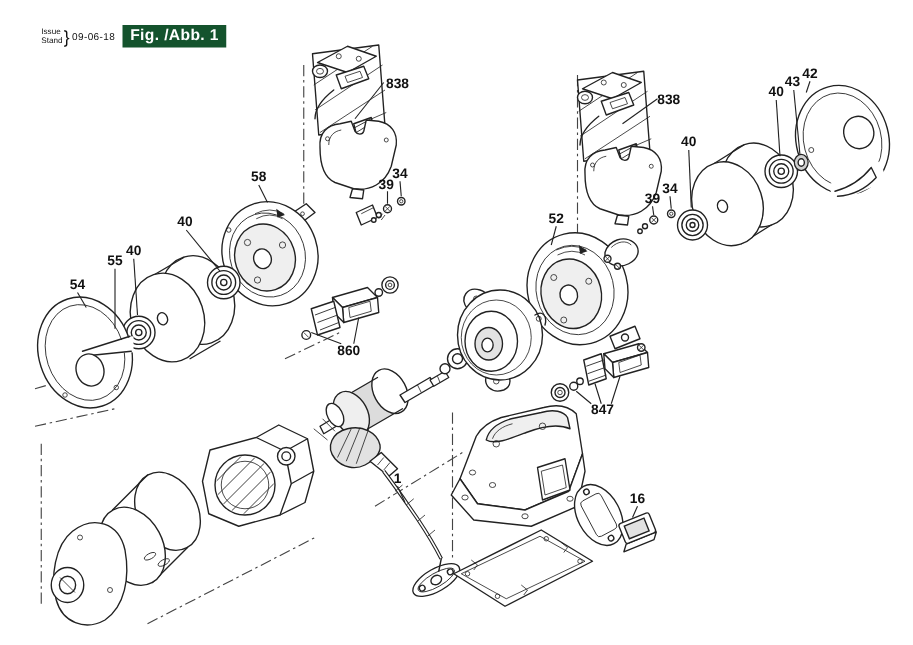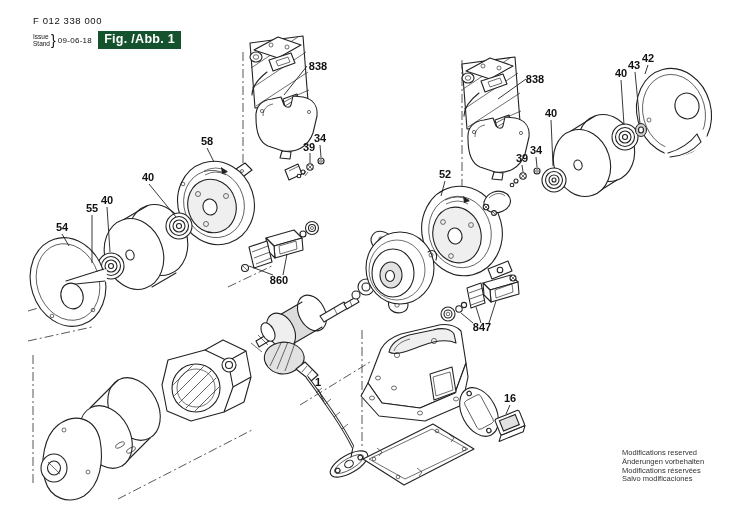--- a/index.html
+++ b/index.html
@@ -25,21 +25,20 @@
   .hatch{stroke:#222;stroke-width:.7}
   .erase{fill:#fff;stroke:#fff;stroke-width:1.6}
   text.callout{font-family:"Liberation Sans",sans-serif;font-size:11px;font-weight:bold;fill:#111}
 </style>
 </head>
 <body>
 
 <div class="page">
 
   <div class="titleblock">
-    <div class="pn">F 012 338 000</div>
     <div class="issue-row">
       <div class="issue-labels">
         <div>Issue</div>
         <div>Stand</div>
       </div>
       <div class="brace">}</div>
       <div class="date">09-06-18</div>
       <div class="figbox">Fig. /Abb. 1</div>
     </div>
   </div>
@@ -425,19 +424,13 @@
       <text class="callout" x="522" y="162" text-anchor="middle">39</text>
       <text class="callout" x="445" y="178" text-anchor="middle">52</text>
       <text class="callout" x="648" y="62" text-anchor="middle">42</text>
       <text class="callout" x="634" y="69" text-anchor="middle">43</text>
       <text class="callout" x="621" y="77" text-anchor="middle">40</text>
       <text class="callout" x="482" y="331" text-anchor="middle">847</text>
       <text class="callout" x="510" y="402" text-anchor="middle">16</text>
     </g>
   </svg>
 
-  <div class="footer">
-    <div>Modifications reserved</div>
-    <div>Änderungen vorbehalten</div>
-    <div>Modifications réservées</div>
-    <div>Salvo modificaciones</div>
-  </div>
 </div>
 
 </body></html>

